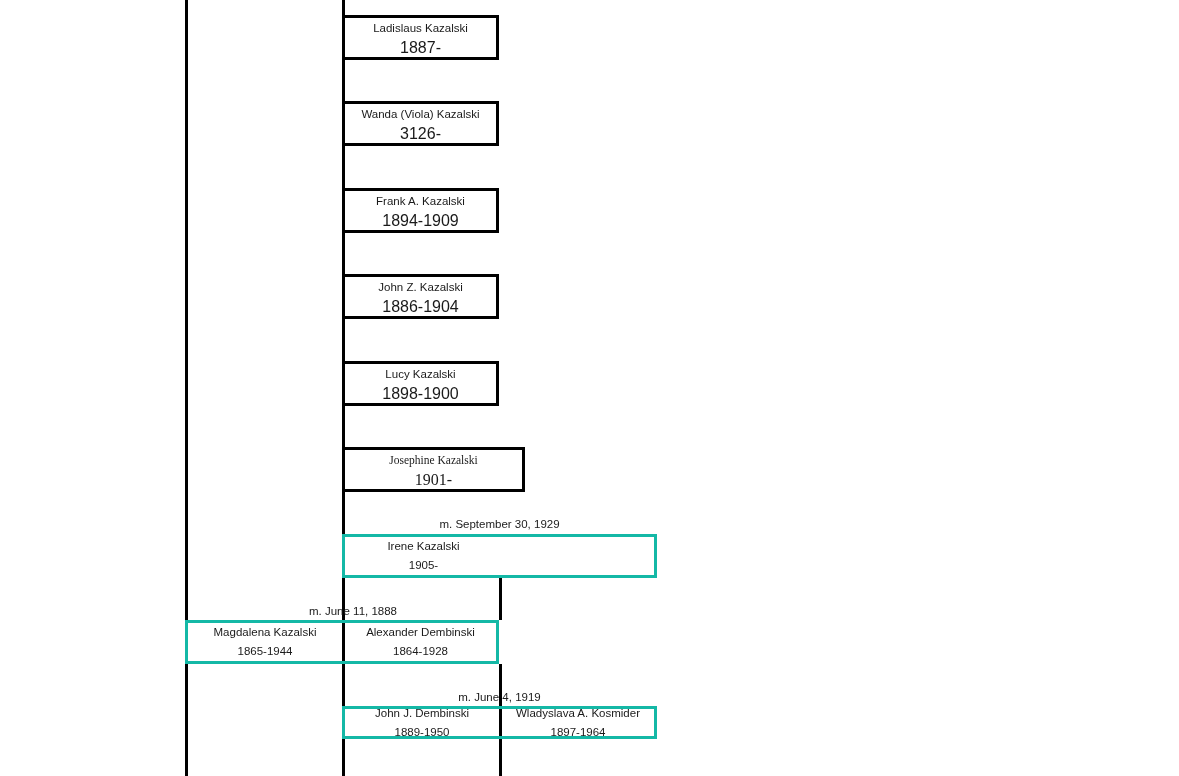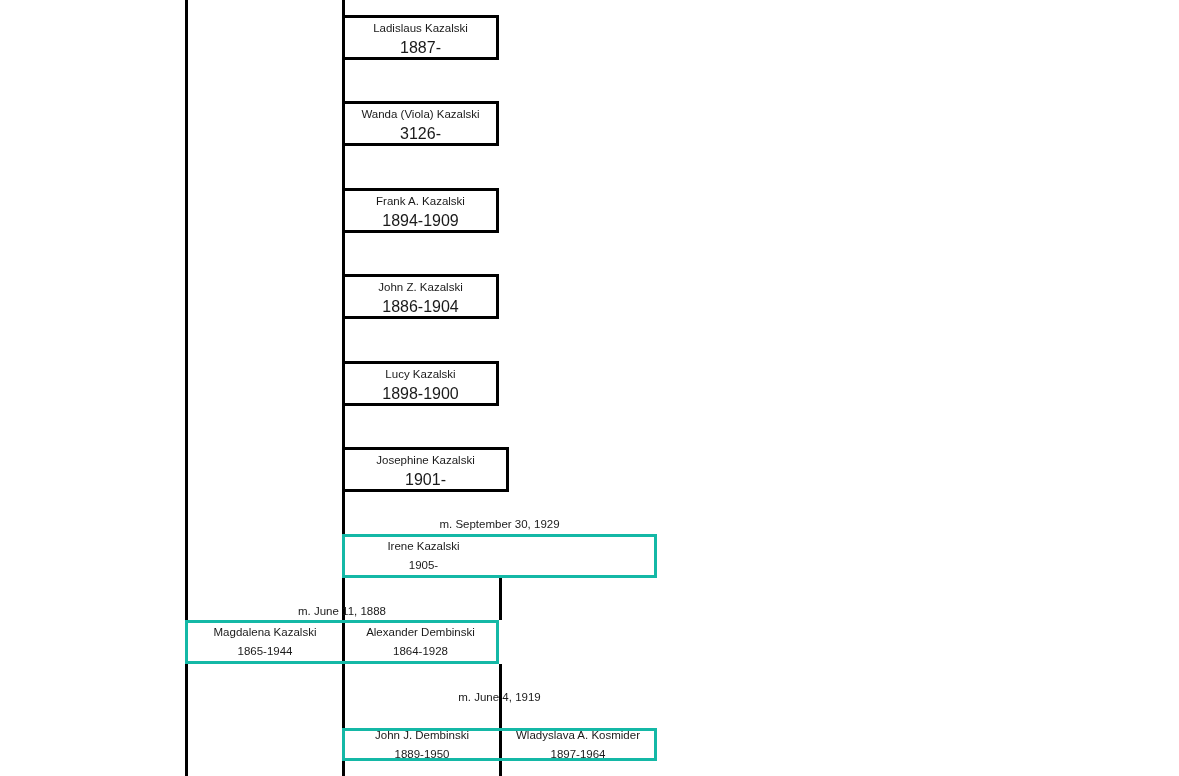--- a/index.html
+++ b/index.html
@@ -131,47 +131,47 @@
   <div class="pbox" style="left:342px; top:274px; width:157px; height:45px;">
     <span class="pname">John Z. Kazalski</span>
     <span class="pdates">1886-1904</span>
   </div>
 
   <div class="pbox" style="left:342px; top:361px; width:157px; height:45px;">
     <span class="pname">Lucy Kazalski</span>
     <span class="pdates">1898-1900</span>
   </div>
 
-  <div class="pbox" style="left:342px; top:447px; width:167px; height:45px;">
+  <div class="pbox" style="left:342px; top:447px; width:183px; height:45px;font-family:Liberation Serif, serif;">
     <span class="pname">Josephine Kazalski</span>
     <span class="pdates">1901-</span>
   </div>
 
   <div class="mlabel" style="left:342px; top:518px; width:315px;">m. September 30, 1929</div>
   <div class="couple" style="left:342px; top:534px; width:315px; height:44px;">
     <div class="half left" style="width:157px;">
       <span class="pname">Irene Kazalski</span>
       <span class="pdates">1905-</span>
     </div>
   </div>
 
-  <div class="mlabel" style="left:185px; top:605px; width:314px;">m. June 11, 1888</div>
+  <div class="mlabel" style="left:196px; top:605px; width:314px;">m. June 11, 1888</div>
   <div class="couple" style="left:185px; top:620px; width:314px; height:44px;">
     <div class="half left" style="width:157px;border-radius:10px;">
       <span class="pname">Magdalena Kazalski</span>
       <span class="pdates">1865-1944</span>
     </div>
     <div class="half right" style="width:157px;">
       <span class="pname">Alexander Dembinski</span>
       <span class="pdates">1864-1928</span>
     </div>
   </div>
 
   <div class="mlabel" style="left:342px; top:691px; width:315px;">m. June 4, 1919</div>
-  <div class="couple" style="left:342px; top:728px; width:315px; height:33px;">
+  <div class="couple" style="left:342px; top:706px; width:315px; height:33px;">
     <div class="half left" style="width:157px;">
       <span class="pname">John J. Dembinski</span>
       <span class="pdates">1889-1950</span>
     </div>
     <div class="half right" style="width:158px;">
       <span class="pname">Wladyslava A. Kosmider</span>
       <span class="pdates">1897-1964</span>
     </div>
   </div>
 

